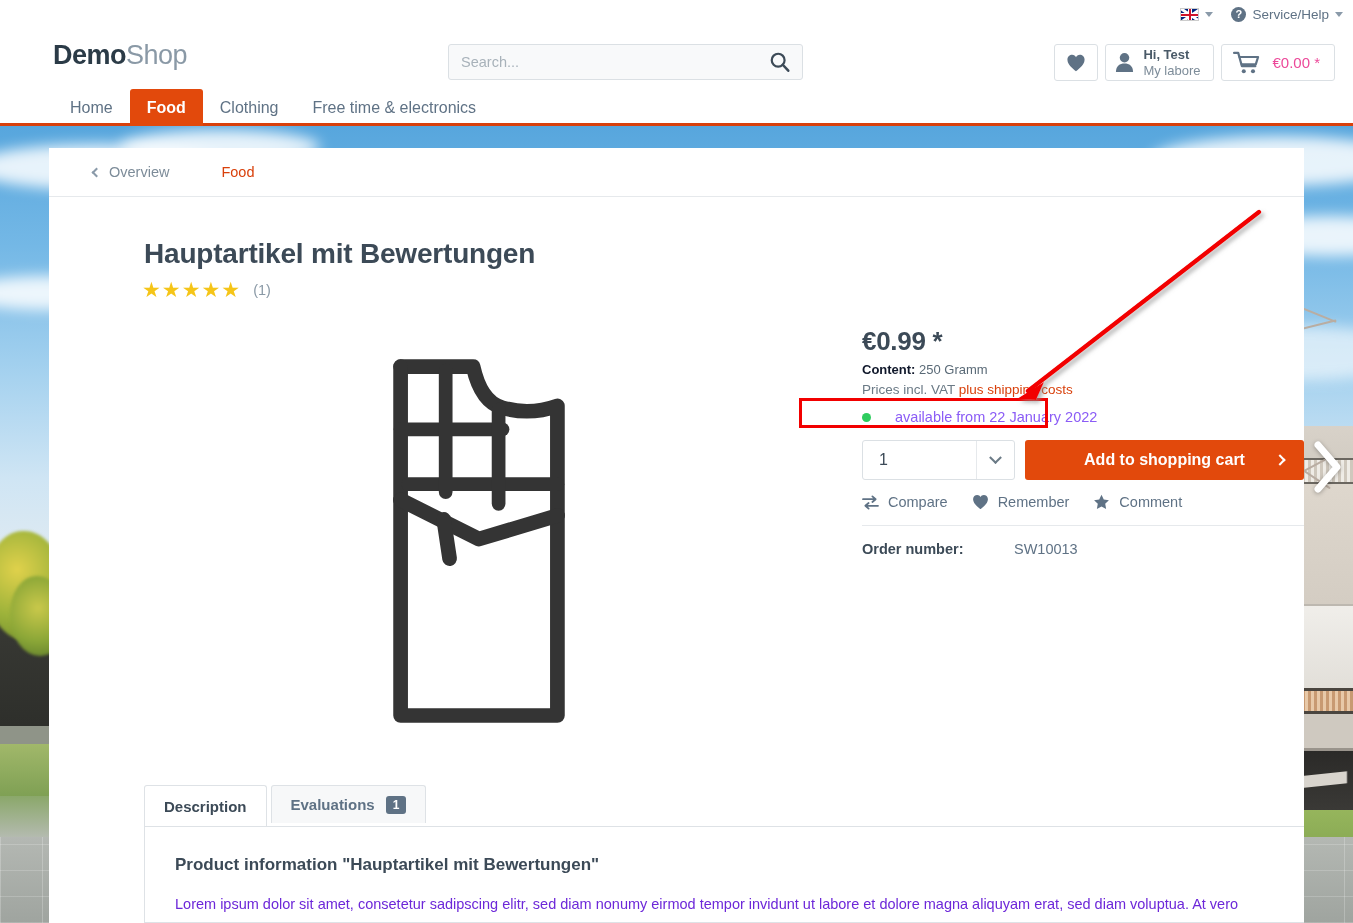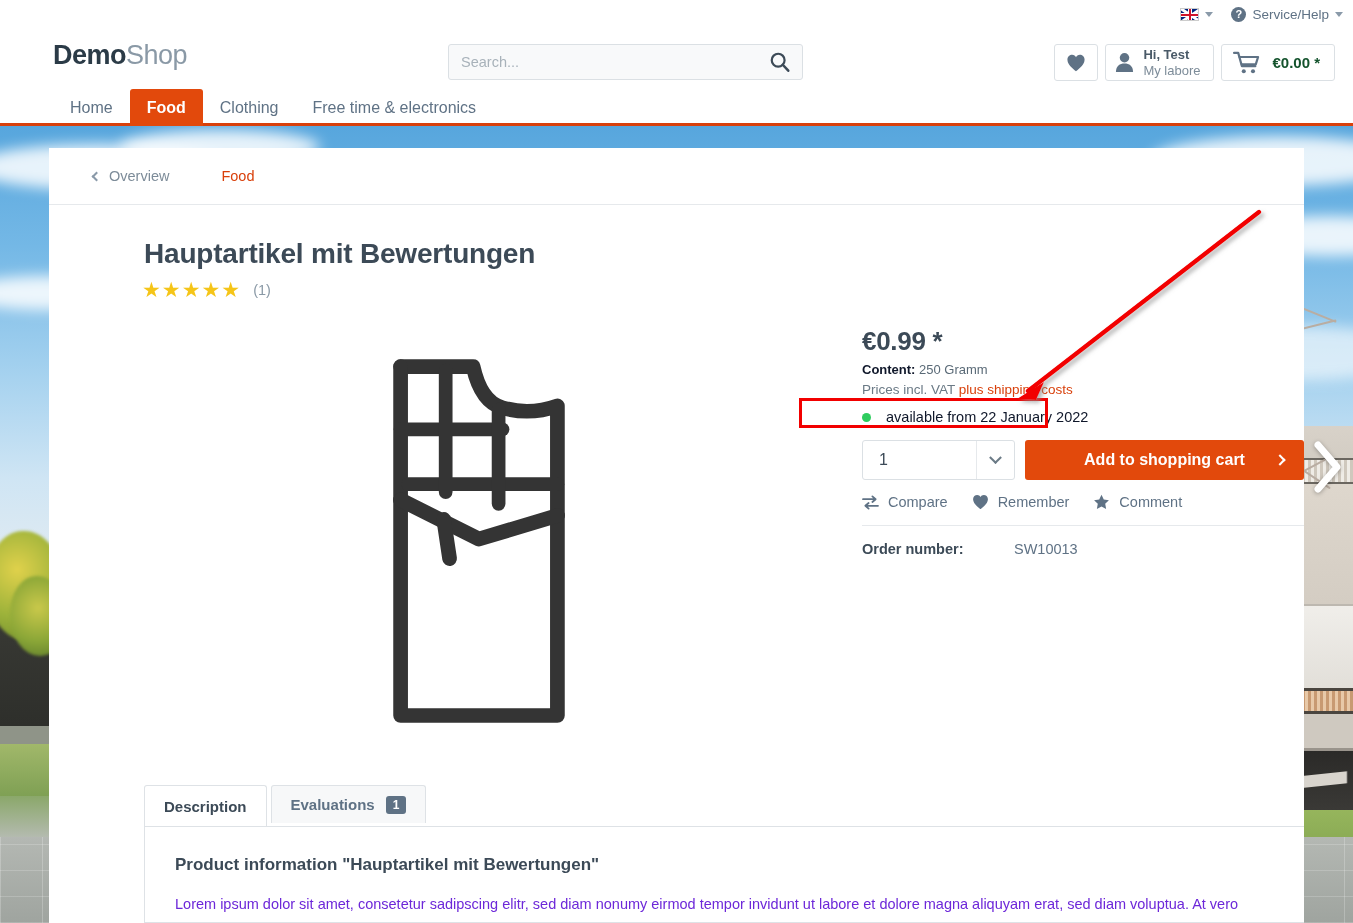--- a/index.html
+++ b/index.html
@@ -111,38 +111,38 @@
   .hdr-btn {
     border:1px solid #dbe0e4; border-radius:3px; background:#fff;
     height:37px; display:flex; align-items:center; cursor:pointer;
   }
   #wishlist-btn { width:44px; justify-content:center; }
   #account-btn { padding:0 13px 0 9px; gap:9px; }
   .acct-lines { display:flex; flex-direction:column; line-height:1.18; }
   .acct-hi { font-size:13px; font-weight:bold; color:#4a5a68; }
   .acct-sub { font-size:13px; color:#7d8c99; }
   #cart-btn { padding:0 14px 0 11px; gap:11px; }
-  .cart-amt { font-size:15px; font-weight:bold; color:#14532d; }
+  .cart-amt { font-size:15px; font-weight:normal; color:#ec4899; }
 
   #mainnav {
     position:absolute; left:53px; top:89px; display:flex; align-items:stretch; height:37px;
   }
   .nav-item {
     padding:0 17px; display:flex; align-items:center; font-size:16px;
     color:#5f7285; cursor:pointer; border-radius:3px 3px 0 0;
   }
   .nav-item.active { background:#e2490c; color:#fff; font-weight:bold; }
 
   
   #content-card {
     position:absolute; left:49px; top:148px; width:1255px; height:775px;
     background:#fff; z-index:10; overflow:hidden;
   }
   #breadcrumb {
-    height:57px; border-bottom:1px solid #e6e9ec;
+    height:49px; border-bottom:1px solid #e6e9ec;
     display:flex; align-items:center; padding-left:44px; gap:0;
     font-size:14.5px;
   }
   .bc-back { color:#7d8c99; display:flex; align-items:center; gap:9px; cursor:pointer; }
   .chev-left {
     width:7px;height:7px;border-left:2px solid #8a9aa9;border-bottom:2px solid #8a9aa9;
     transform:rotate(45deg); display:inline-block;
   }
   .bc-cat { color:#d9400b; margin-left:52px; cursor:pointer; }
 
@@ -165,22 +165,22 @@
   #buybox { position:absolute; left:813px; top:180px; width:442px; }
   .price {
     font-size:26px; font-weight:bold; color:#3c4a57; letter-spacing:-0.3px;
     line-height:1.05; margin-bottom:7px;
   }
   .content-line { font-size:13px; color:#5a6a77; margin-bottom:5px; }
   .content-line b { color:#0f172a; }
   .tax-line { font-size:13.5px; color:#6b7a86; margin-bottom:7px; }
   .tax-line .ship { color:#d9400b; cursor:pointer; }
   #delivery-row {
-    display:flex; align-items:center; gap:15px;
-    font-size:14.5px; color:#0f172a; height:26px; margin-bottom:10px;
+    display:flex; align-items:center; gap:24px;
+    font-size:14.5px; color:#8b5cf6; height:26px; margin-bottom:10px;
   }
   .dot-green { width:9px;height:9px;border-radius:50%;background:#2ecc5e; display:inline-block;}
 
   #buy-row { display:flex; align-items:stretch; gap:0; margin-top:6px; }
   #qty-select {
     width:153px; height:40px; border:1px solid #dbe0e4; border-radius:3px;
     background:#fff; display:flex; align-items:center; cursor:pointer;
   }
   #qty-value { flex:1; padding-left:16px; font-size:16px; color:#3c4a57; }
   #qty-caret {

